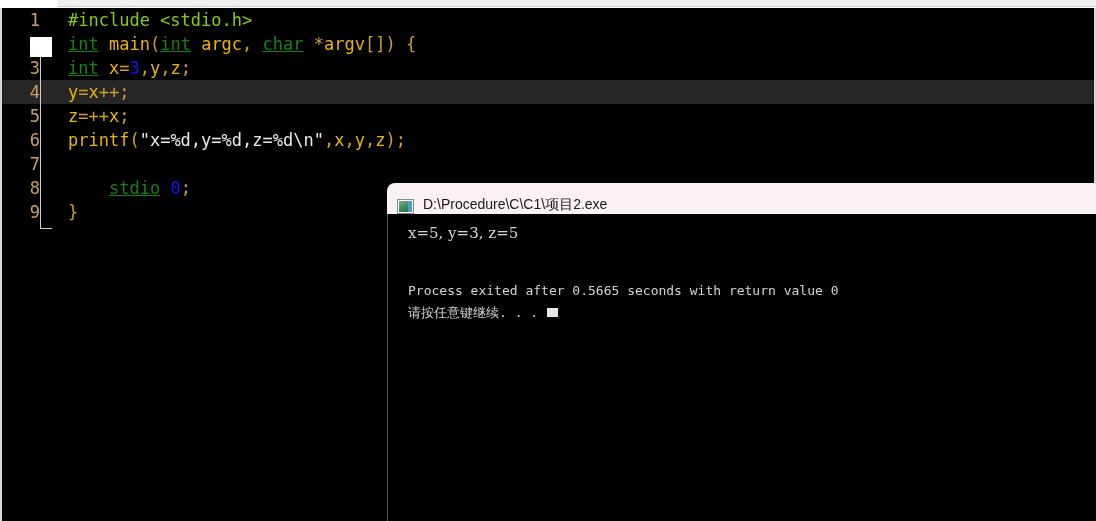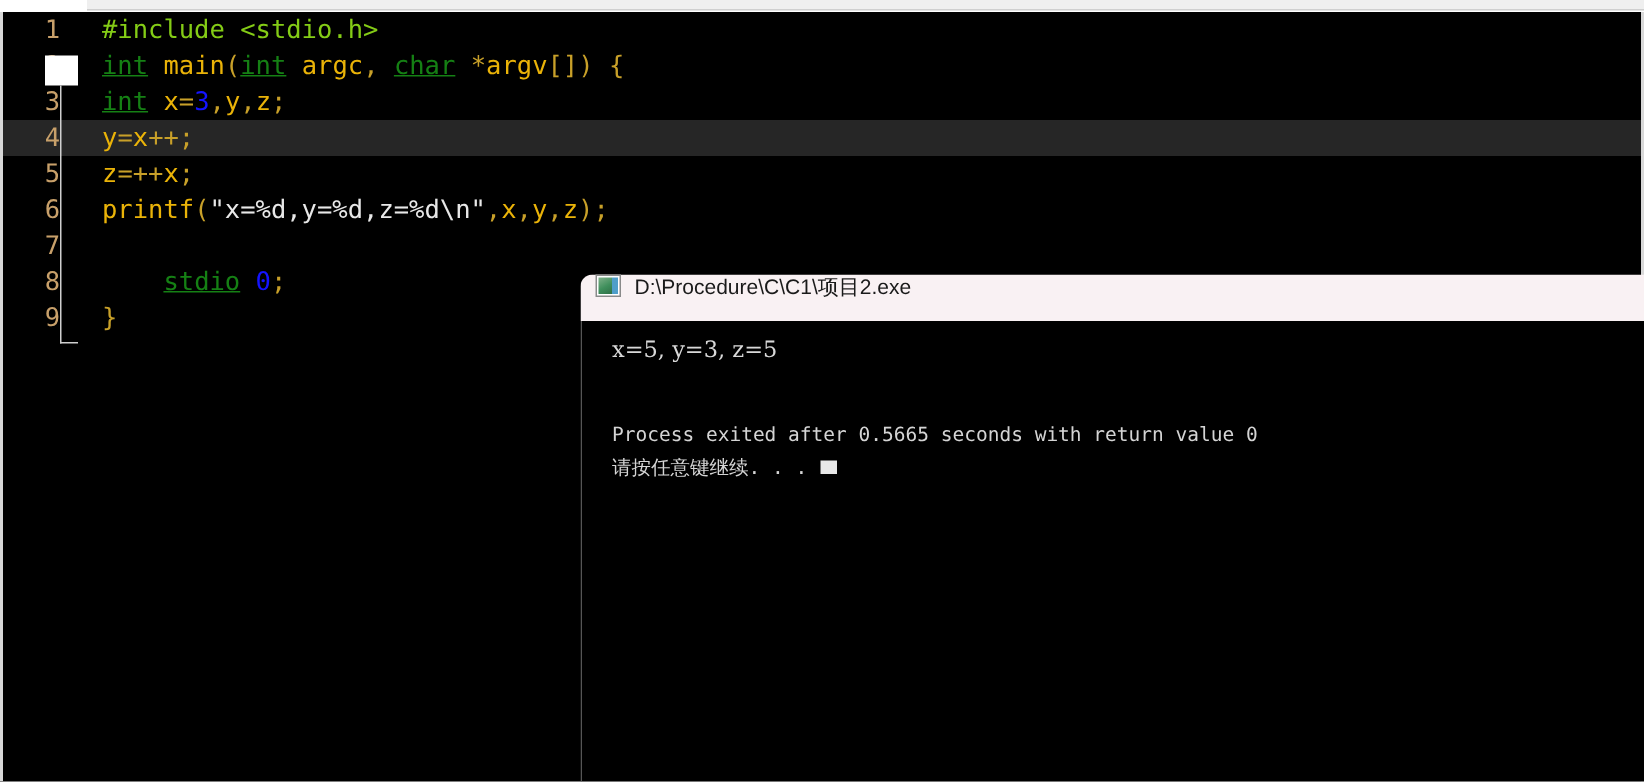--- a/index.html
+++ b/index.html
@@ -115,21 +115,21 @@
     left: 387px; top: 183px;
     width: 709px; height: 338px;
     overflow: hidden;
   }
   #console-titlebar {
     position: relative;
     height: 31px;
     background: #f9f1f3;
     border-top-left-radius: 8px;
     display: flex;
-    align-items: flex-start;
+    align-items: flex-end;
     padding-left: 10px;
   }
   #console-icon {
     width: 17px; height: 15px;
     background: #ffffff;
     border: 1px solid #8a8a8a;
     position: relative;
     flex: 0 0 auto;
     margin-right: 9px;
   }

